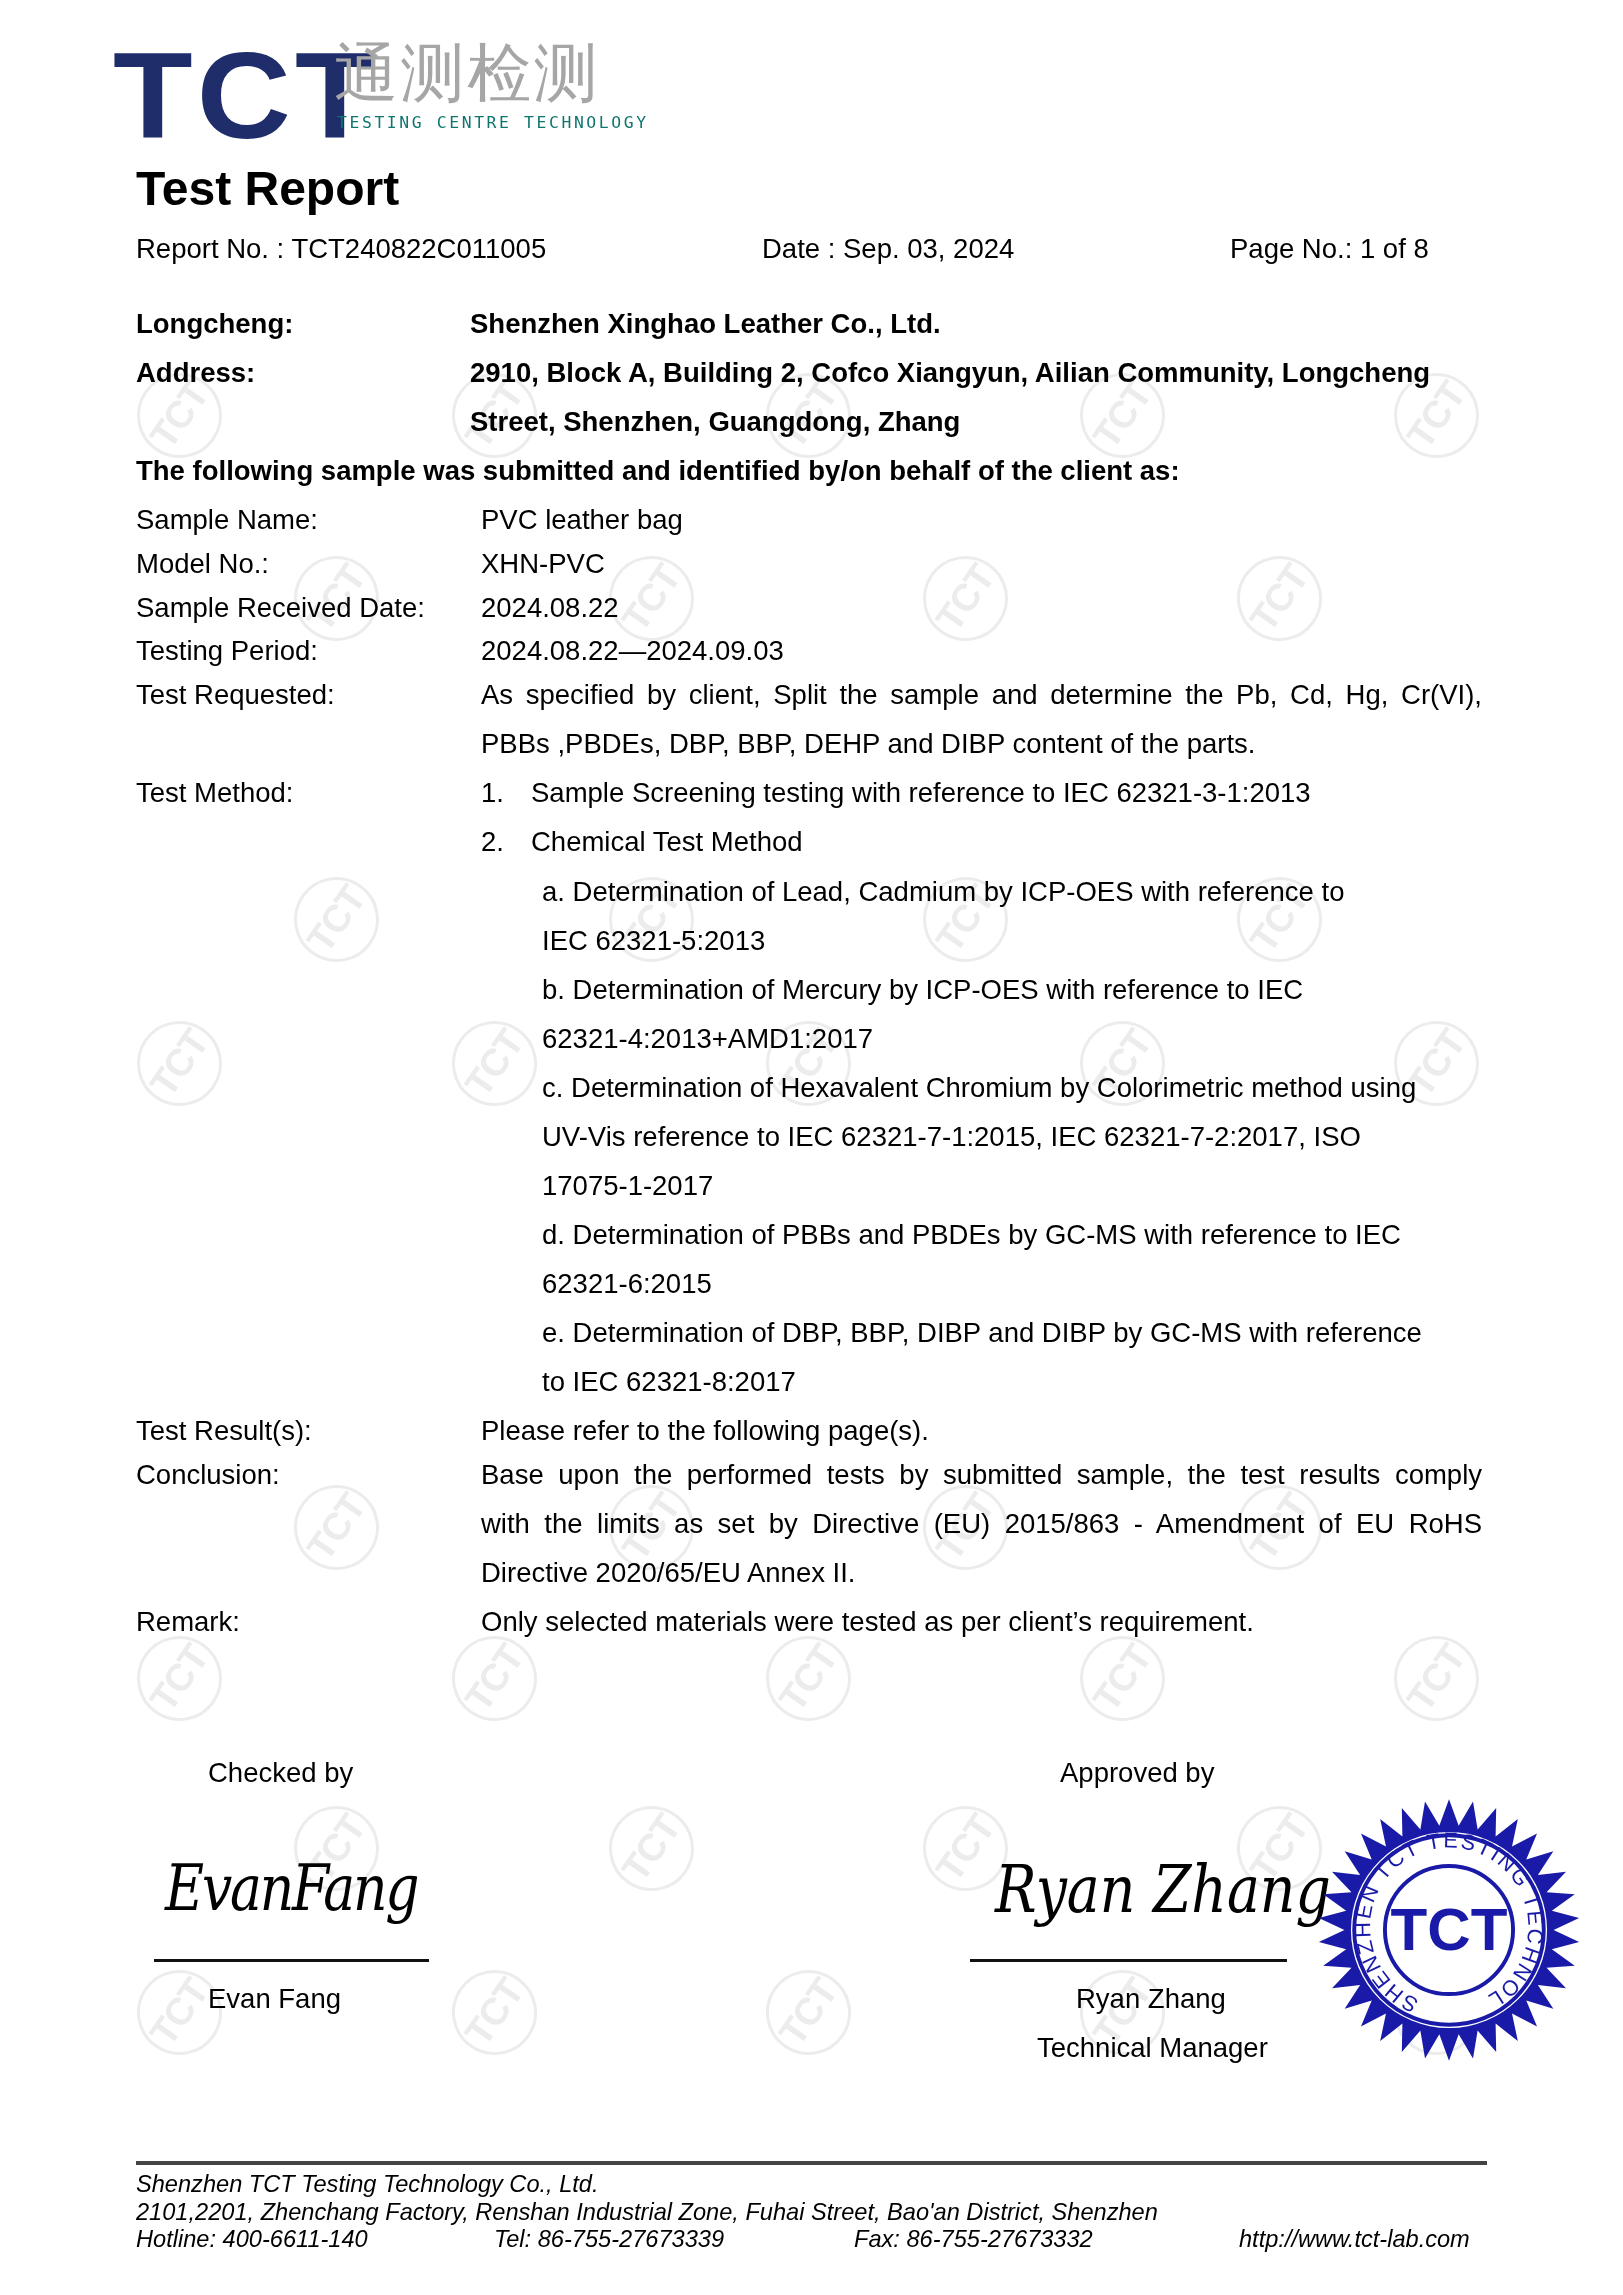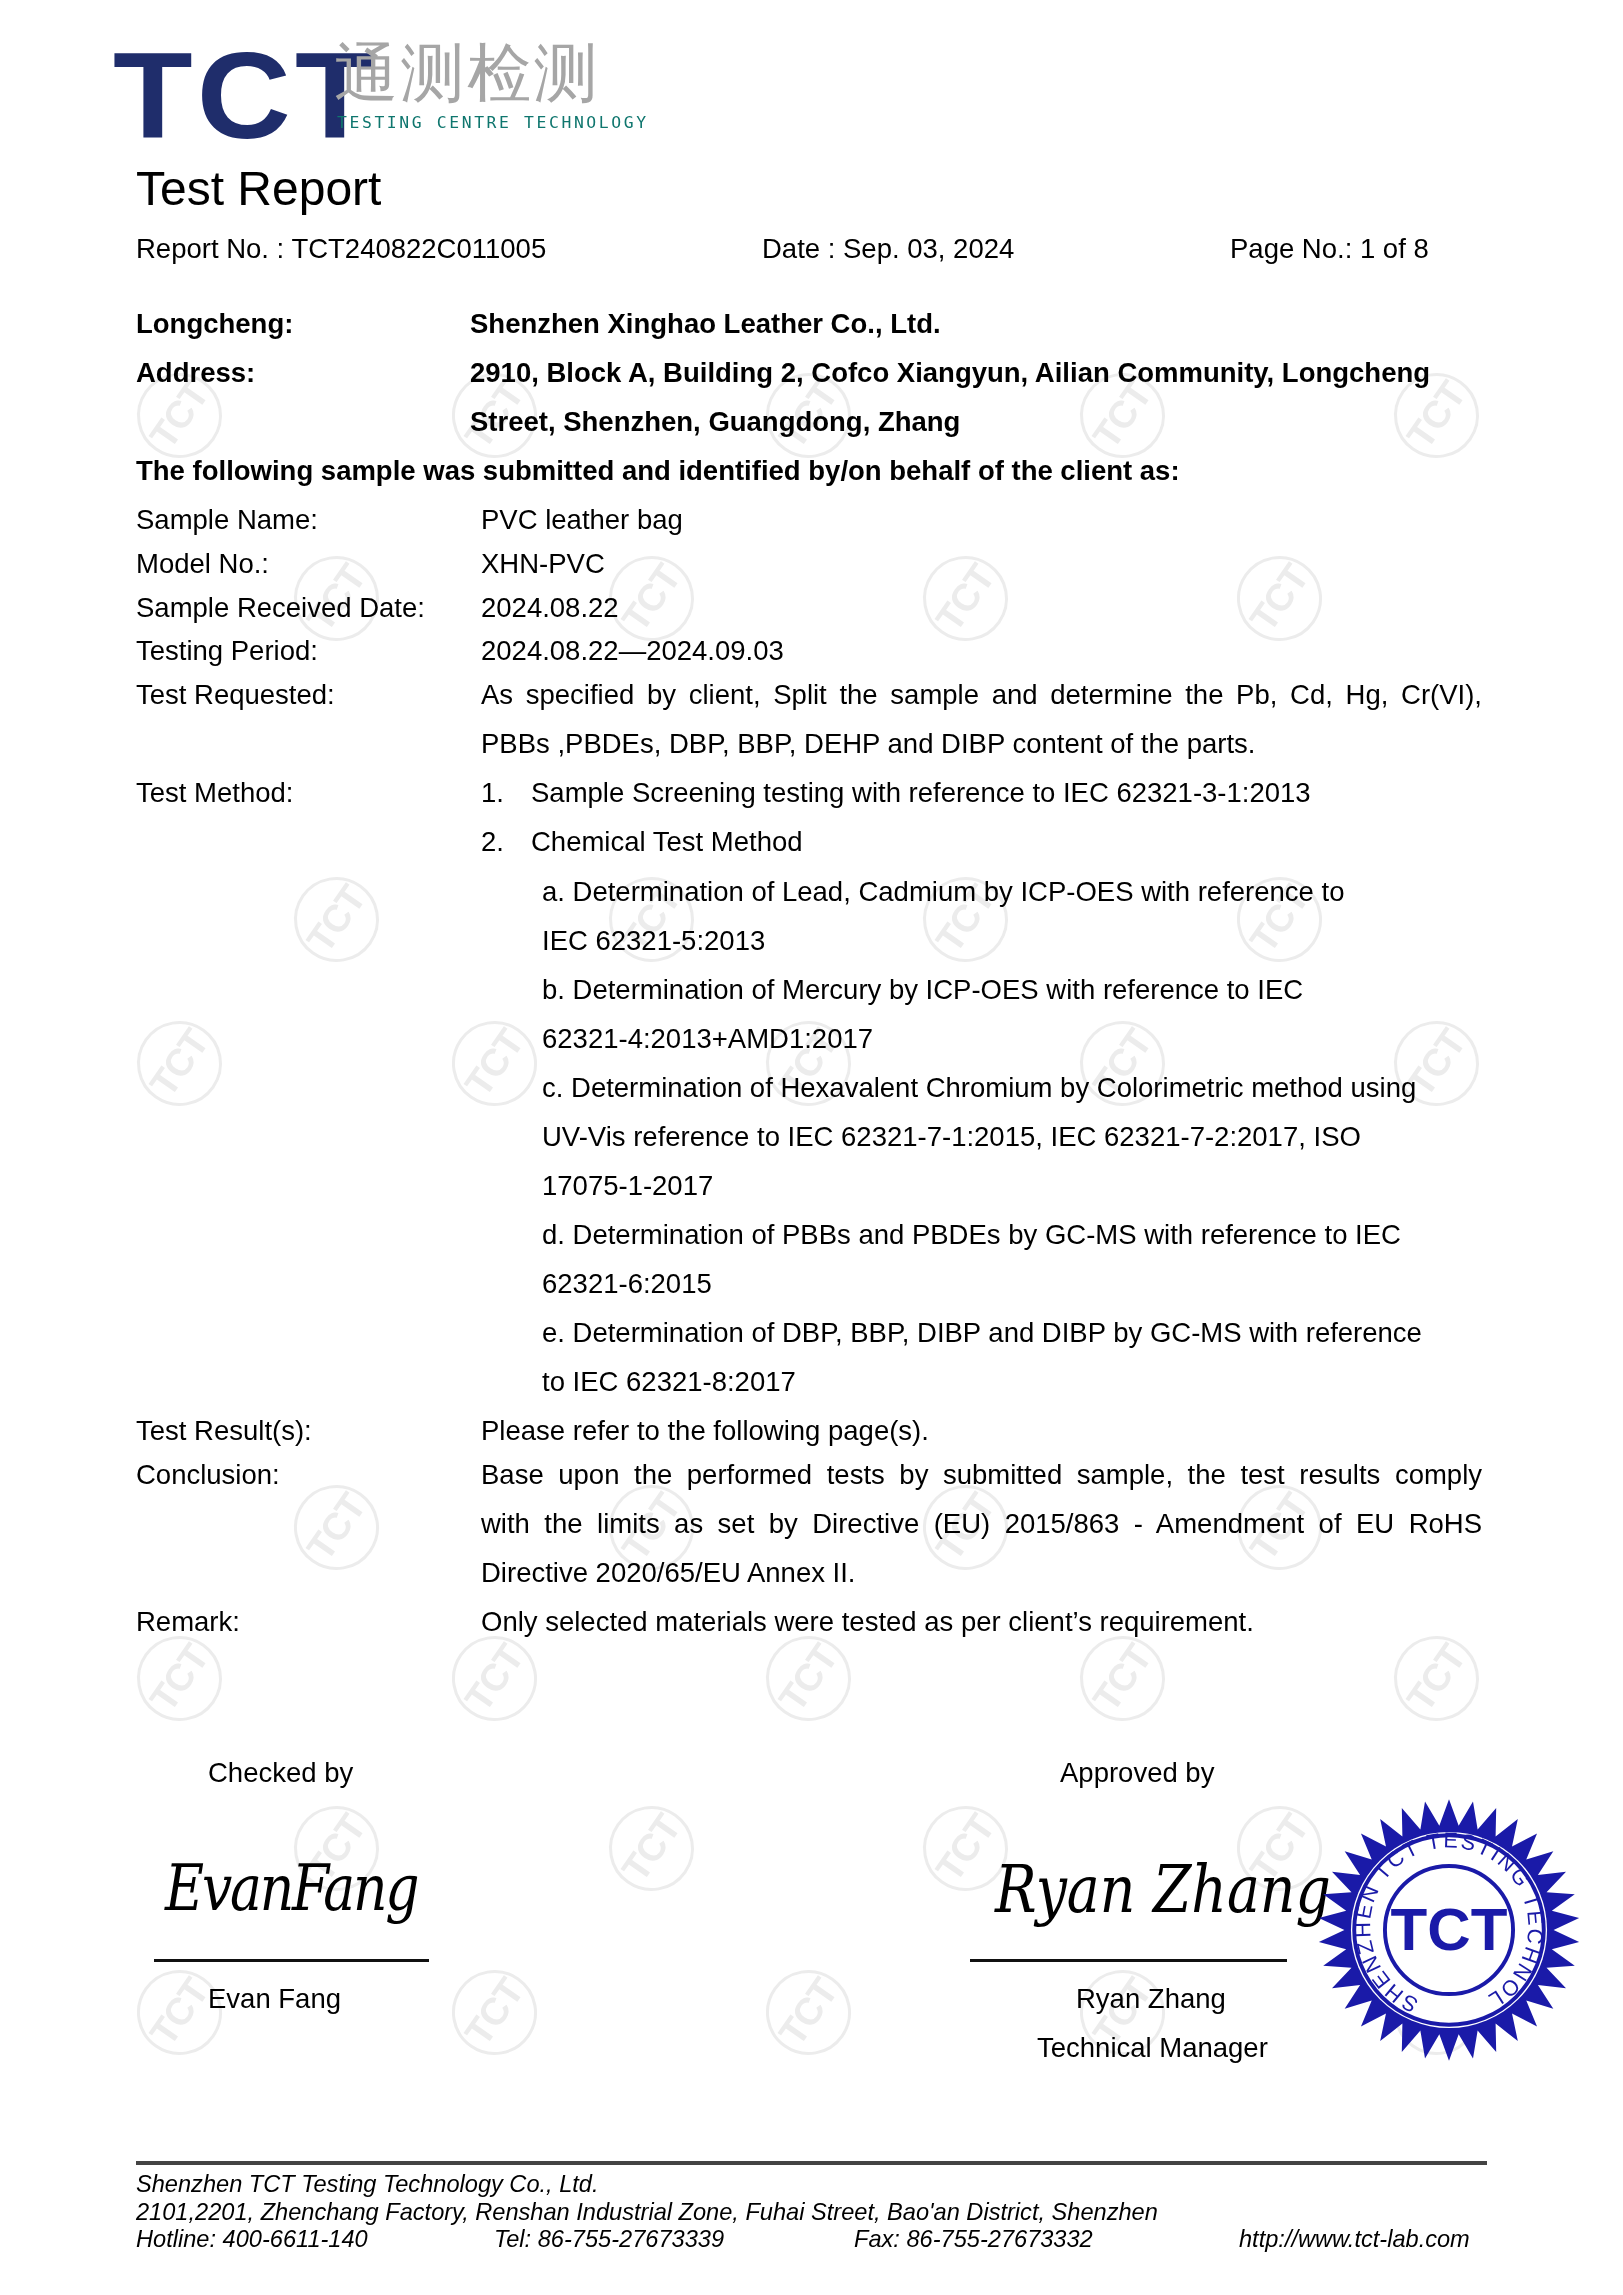--- a/index.html
+++ b/index.html
@@ -15,21 +15,21 @@
   .abs { position: absolute; z-index: 1; }
 
   
   .logo-tct { left: 113px; top: 34px; font-size: 123px; font-weight: bold; color: #1f2d6b;
               letter-spacing: 3.9px; line-height: 1; transform: scaleX(1.06); transform-origin: left; }
   .logo-cn { left: 334px; top: 41px; font-size: 64px; color: #a6a6a6; line-height: 1;
              letter-spacing: 2.6px; font-family: "DejaVu Sans", sans-serif; }
   .logo-en { left: 337px; top: 113px; font-size: 16.4px; color: #0f766e; letter-spacing: 2.6px;
              font-family: "DejaVu Sans Mono", monospace; }
 
-  .title { left: 136px; top: 161px; font-size: 48px; font-weight: normal; text-align: center; }
+  .title { left: 136px; top: 161px; font-size: 48px; font-weight: bold; text-align: center; }
   .meta { top: 233px; font-size: 27.5px; }
 
   .lbl { left: 136px; font-size: 27.5px; }
   .lbl-b { left: 136px; font-size: 27.5px; font-weight: bold; }
   .val { left: 481px; font-size: 27.5px; }
   .val-b { left: 470px; font-size: 27.5px; font-weight: bold; }
   .justify { text-align: justify; text-align-last: justify; width: 1001px; }
 
   .sig-line { position: absolute; height: 2.6px; background: #111; z-index: 1; }
 

